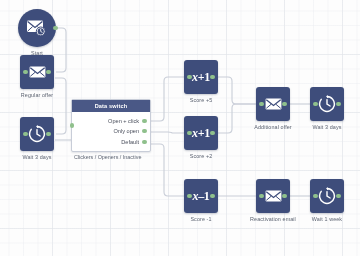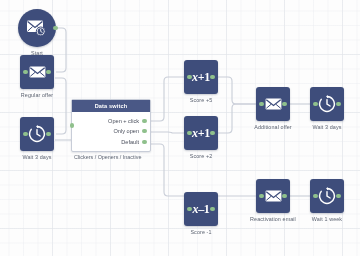--- a/index.html
+++ b/index.html
@@ -189,21 +189,21 @@
 
   <div class="node" style="left:184px;top:116px;">
     <div class="box">
       <span class="mathlbl"><span>x</span><b>+</b><b>1</b></span>
       <div class="dot in"></div>
       <div class="dot out"></div>
     </div>
     <div class="caption">Score +2</div>
   </div>
 
-  <div class="node" style="left:184px;top:192px;text-align:center;">
+  <div class="node" style="left:184px;top:179px;text-align:center;">
     <div class="box">
       <span class="mathlbl"><span>x</span><b>–</b><b>1</b></span>
       <div class="dot in"></div>
       <div class="dot out"></div>
     </div>
     <div class="caption">Score -1</div>
   </div>
 
   <div class="node" style="left:256px;top:87px;">
     <div class="box">

